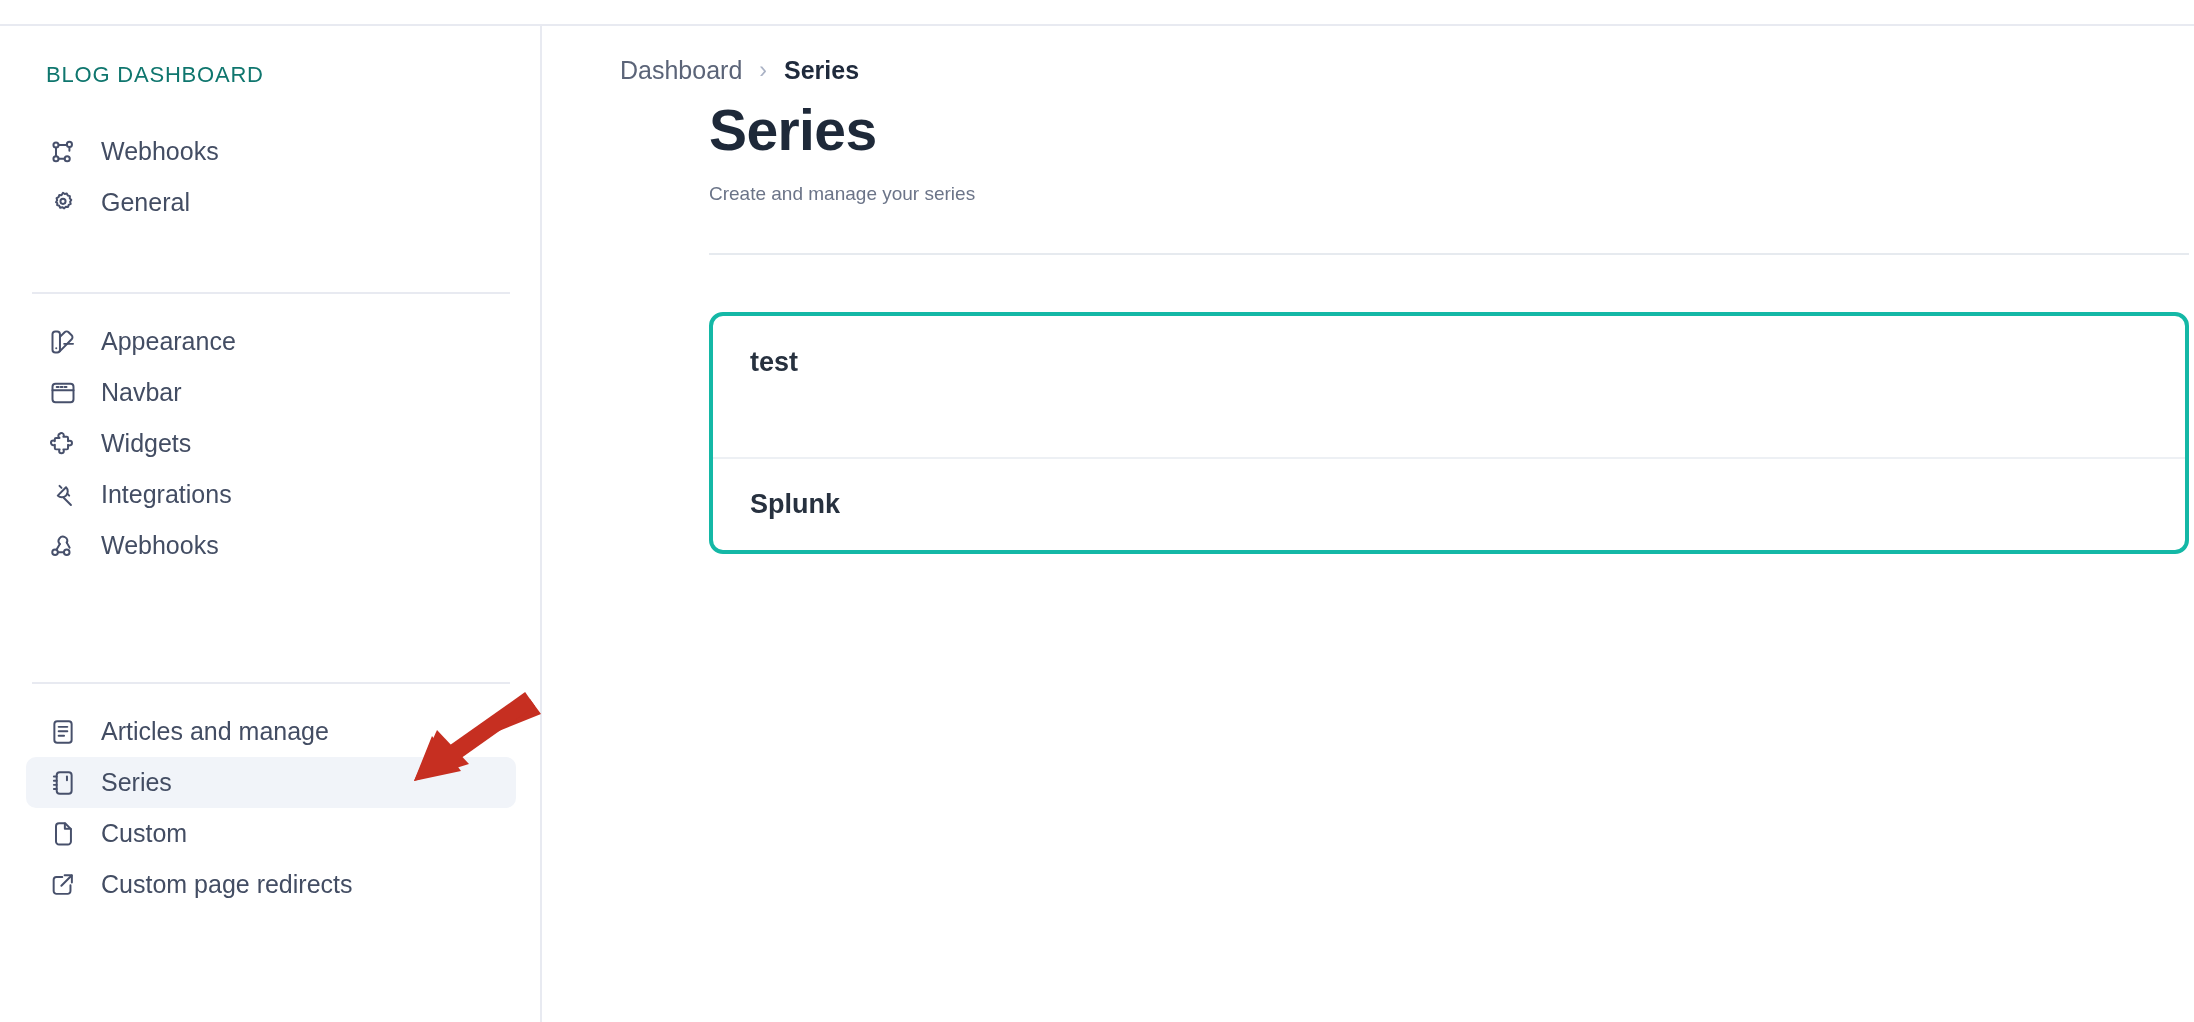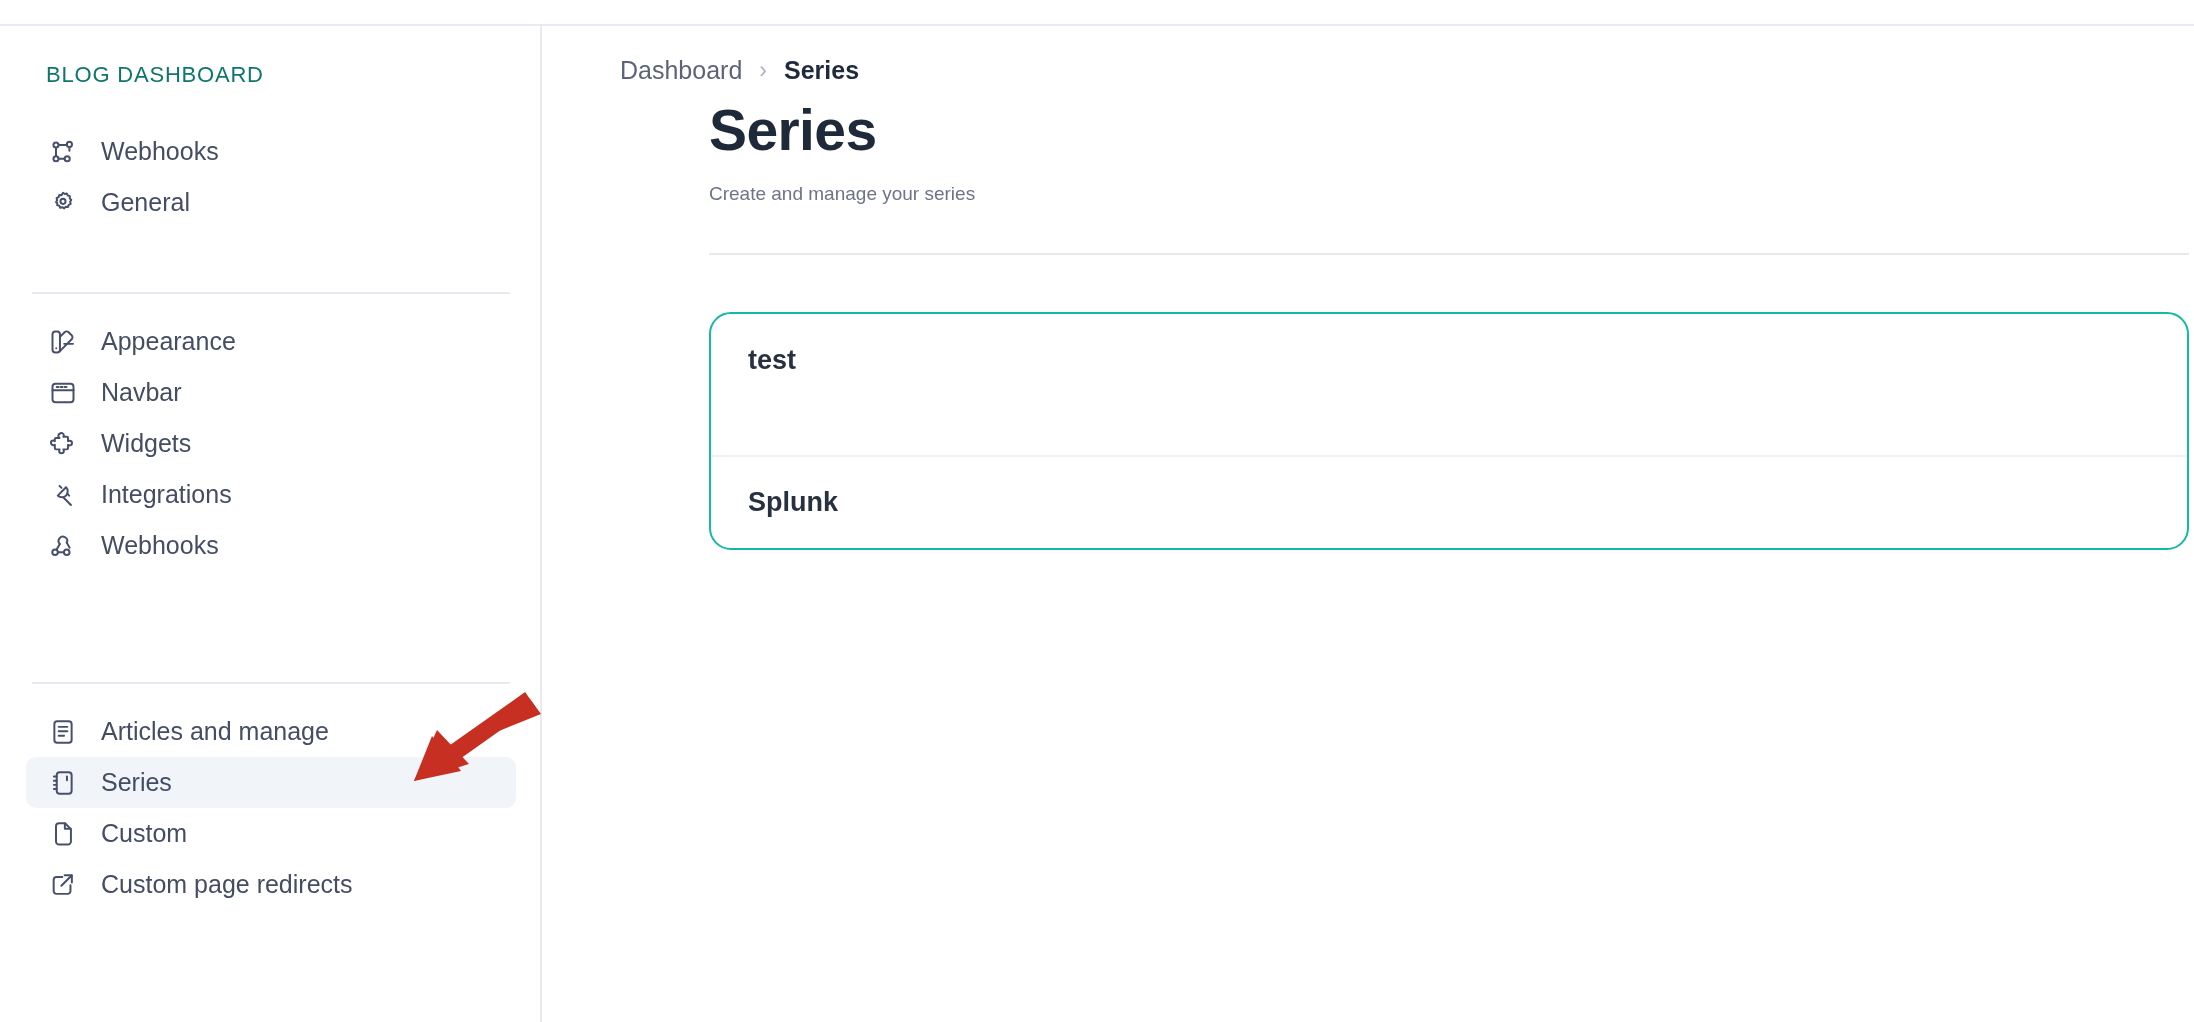--- a/index.html
+++ b/index.html
@@ -130,22 +130,22 @@
 
   .hr {
     margin-top: 48px;
     height: 2px;
     background: #e6eaef;
     width: 100%;
   }
 
   .series-card {
     margin-top: 57px;
-    border: 2px solid #14b8a6;
-    border-radius: 22px;
+    border: 4px solid #14b8a6;
+    border-radius: 14px;
     background: #ffffff;
     overflow: hidden;
     width: 100%;
   }
   .series-row {
     height: 93px;
     display: flex;
     align-items: center;
     padding-left: 37px;
     cursor: pointer;

